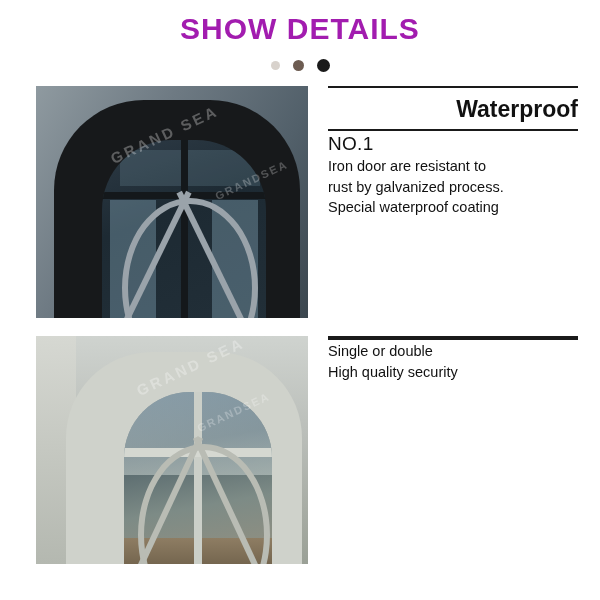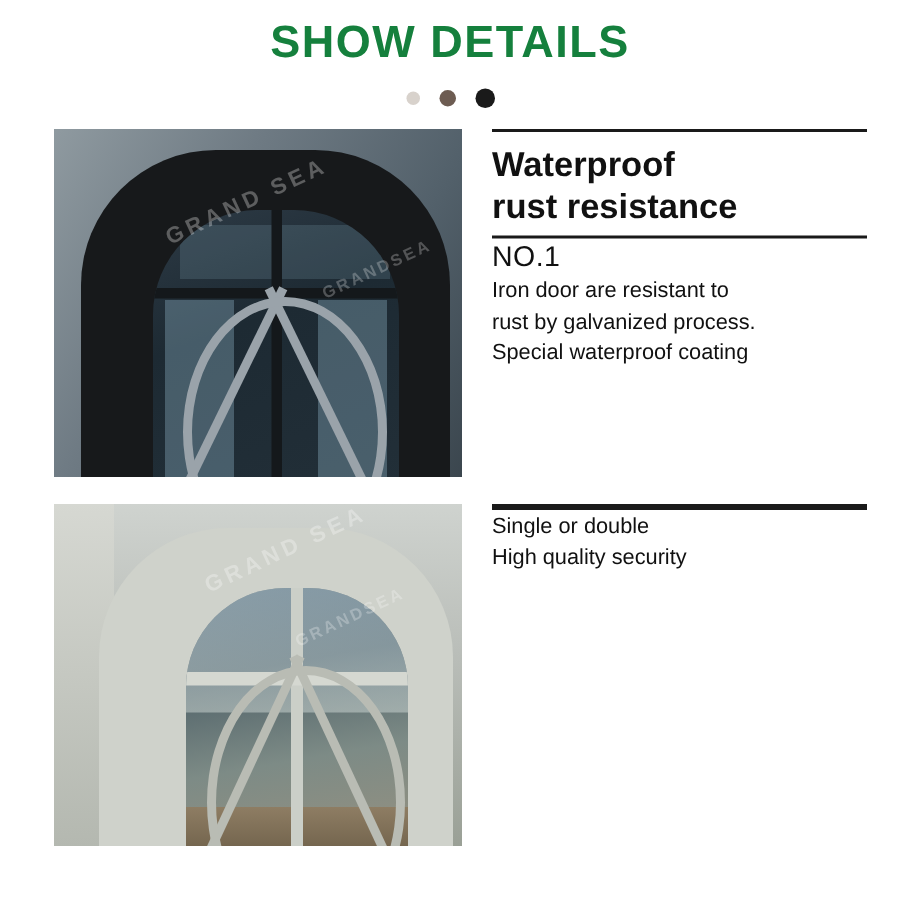--- a/index.html
+++ b/index.html
@@ -20,21 +20,21 @@
     background: #ffffff;
   }
   .header {
     text-align: center;
     padding-top: 12px;
   }
   .header-title {
     font-size: 30px;
     font-weight: bold;
     letter-spacing: 1px;
-    color: #15803d;
+    color: #a21caf;
     line-height: 1.1;
   }
   .dots {
     display: flex;
     justify-content: center;
     align-items: center;
     gap: 13px;
     margin-top: 13px;
     height: 14px;
   }
@@ -71,21 +71,21 @@
   }
   .rule {
     height: 2px;
     background: #1a1a1a;
     width: 100%;
   }
   .feature-title {
     font-size: 23px;
     font-weight: bold;
     color: #111111;
-    text-align: left;
+    text-align: right;
     line-height: 1.22;
     padding: 7px 0 6px 0;
   }
   .feature-no {
     font-size: 19px;
     color: #111111;
     margin-top: 2px;
     letter-spacing: 0.3px;
   }
   .feature-desc {
@@ -235,21 +235,20 @@
         </div>
       </div>
       <div class="wm" style="left:70px;top:40px;">GRAND SEA</div>
       <div class="wm wm-s" style="left:176px;top:88px;">GRANDSEA</div>
     </div>
 
     <div class="text-col">
       <div class="rule"></div>
       <div class="feature-title">
         <div>Waterproof</div>
-        <div>rust resistance</div>
       </div>
       <div class="rule"></div>
       <div class="feature-no">NO.1</div>
       <div class="feature-desc">
         <div>Iron door are resistant to</div>
         <div>rust by galvanized process.</div>
         <div>Special waterproof coating</div>
       </div>
     </div>
   </div>

